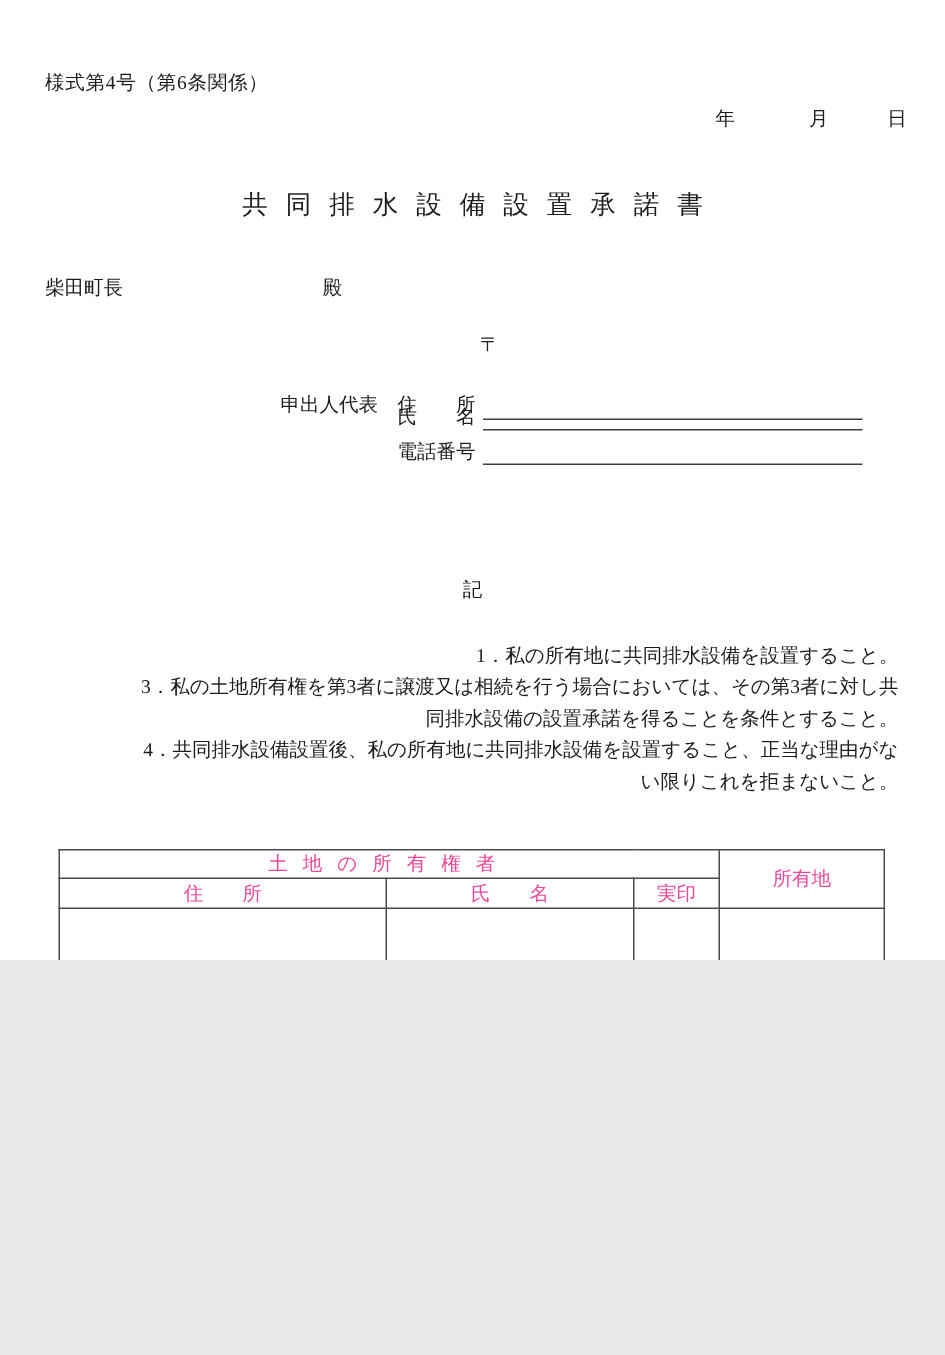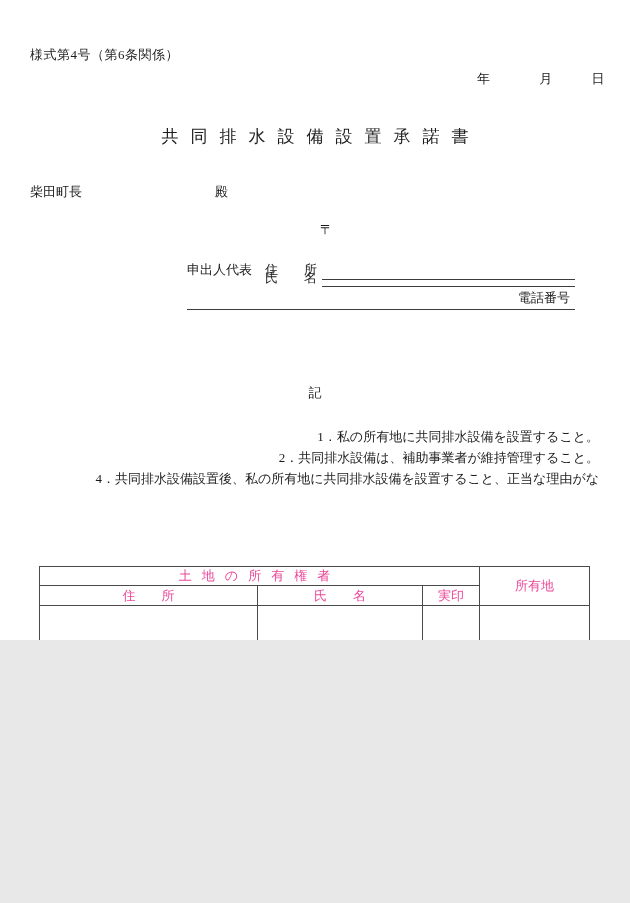--- a/index.html
+++ b/index.html
@@ -36,21 +36,21 @@
   .app-row{
     left:187px;top:0;width:388px;height:21px;
     display:flex;align-items:flex-end;
   }
   .app-row .rep{width:78px;flex:none;}
   .app-row .lbl{width:57px;flex:none;}
   .app-row .fill{
     flex:1;align-self:stretch;
     border-bottom:1px solid #3d3d3d;
   }
-  .r1{top:259px;align-items:center;} .r2{top:266px;} .r3{top:289px;flex-direction:column;}
+  .r1{top:259px;align-items:center;} .r2{top:266px;} .r3{top:289px;}
   .statement{left:46px;top:343px;}
   .note-heading{left:0;top:384px;width:630px;text-align:center;}
   .conditions{
     left:54px;top:426px;width:545px;
     line-height:21px;
     text-align:right;
   }
   .cond-line{white-space:nowrap;}
   .cond-cont{white-space:nowrap;padding-left:9px;}
   table.owner-table{
@@ -111,24 +111,26 @@
   </div>
 
 
   <div class="abs note-heading">記</div>
 
   <div class="abs conditions">
     <div>
       <div class="cond-line"><span>1．</span><span>私の所有地に共同排水設備を設置すること。</span></div>
     </div>
     <div>
-      <div class="cond-line"><span>2．</span><span>共同排水設備は、補助事業者が維持管理すること。</span></div>
+      <div class="cond-line"><span>3．</span><span>私の土地所有権を第3者に譲渡又は相続を行う場合においては、その第3者に対し共</span></div>
+      <div class="cond-cont">同排水設備の設置承諾を得ることを条件とすること。</div>
     </div>
     <div>
       <div class="cond-line"><span>4．</span><span>共同排水設備設置後、私の所有地に共同排水設備を設置すること、正当な理由がな</span></div>
+      <div class="cond-cont">い限りこれを拒まないこと。</div>
     </div>
   </div>
 
   <table class="owner-table">
     <colgroup>
       <col style="width:218px">
         <col style="width:165px">
         <col style="width:57px">
         <col style="width:110px">
     </colgroup>

